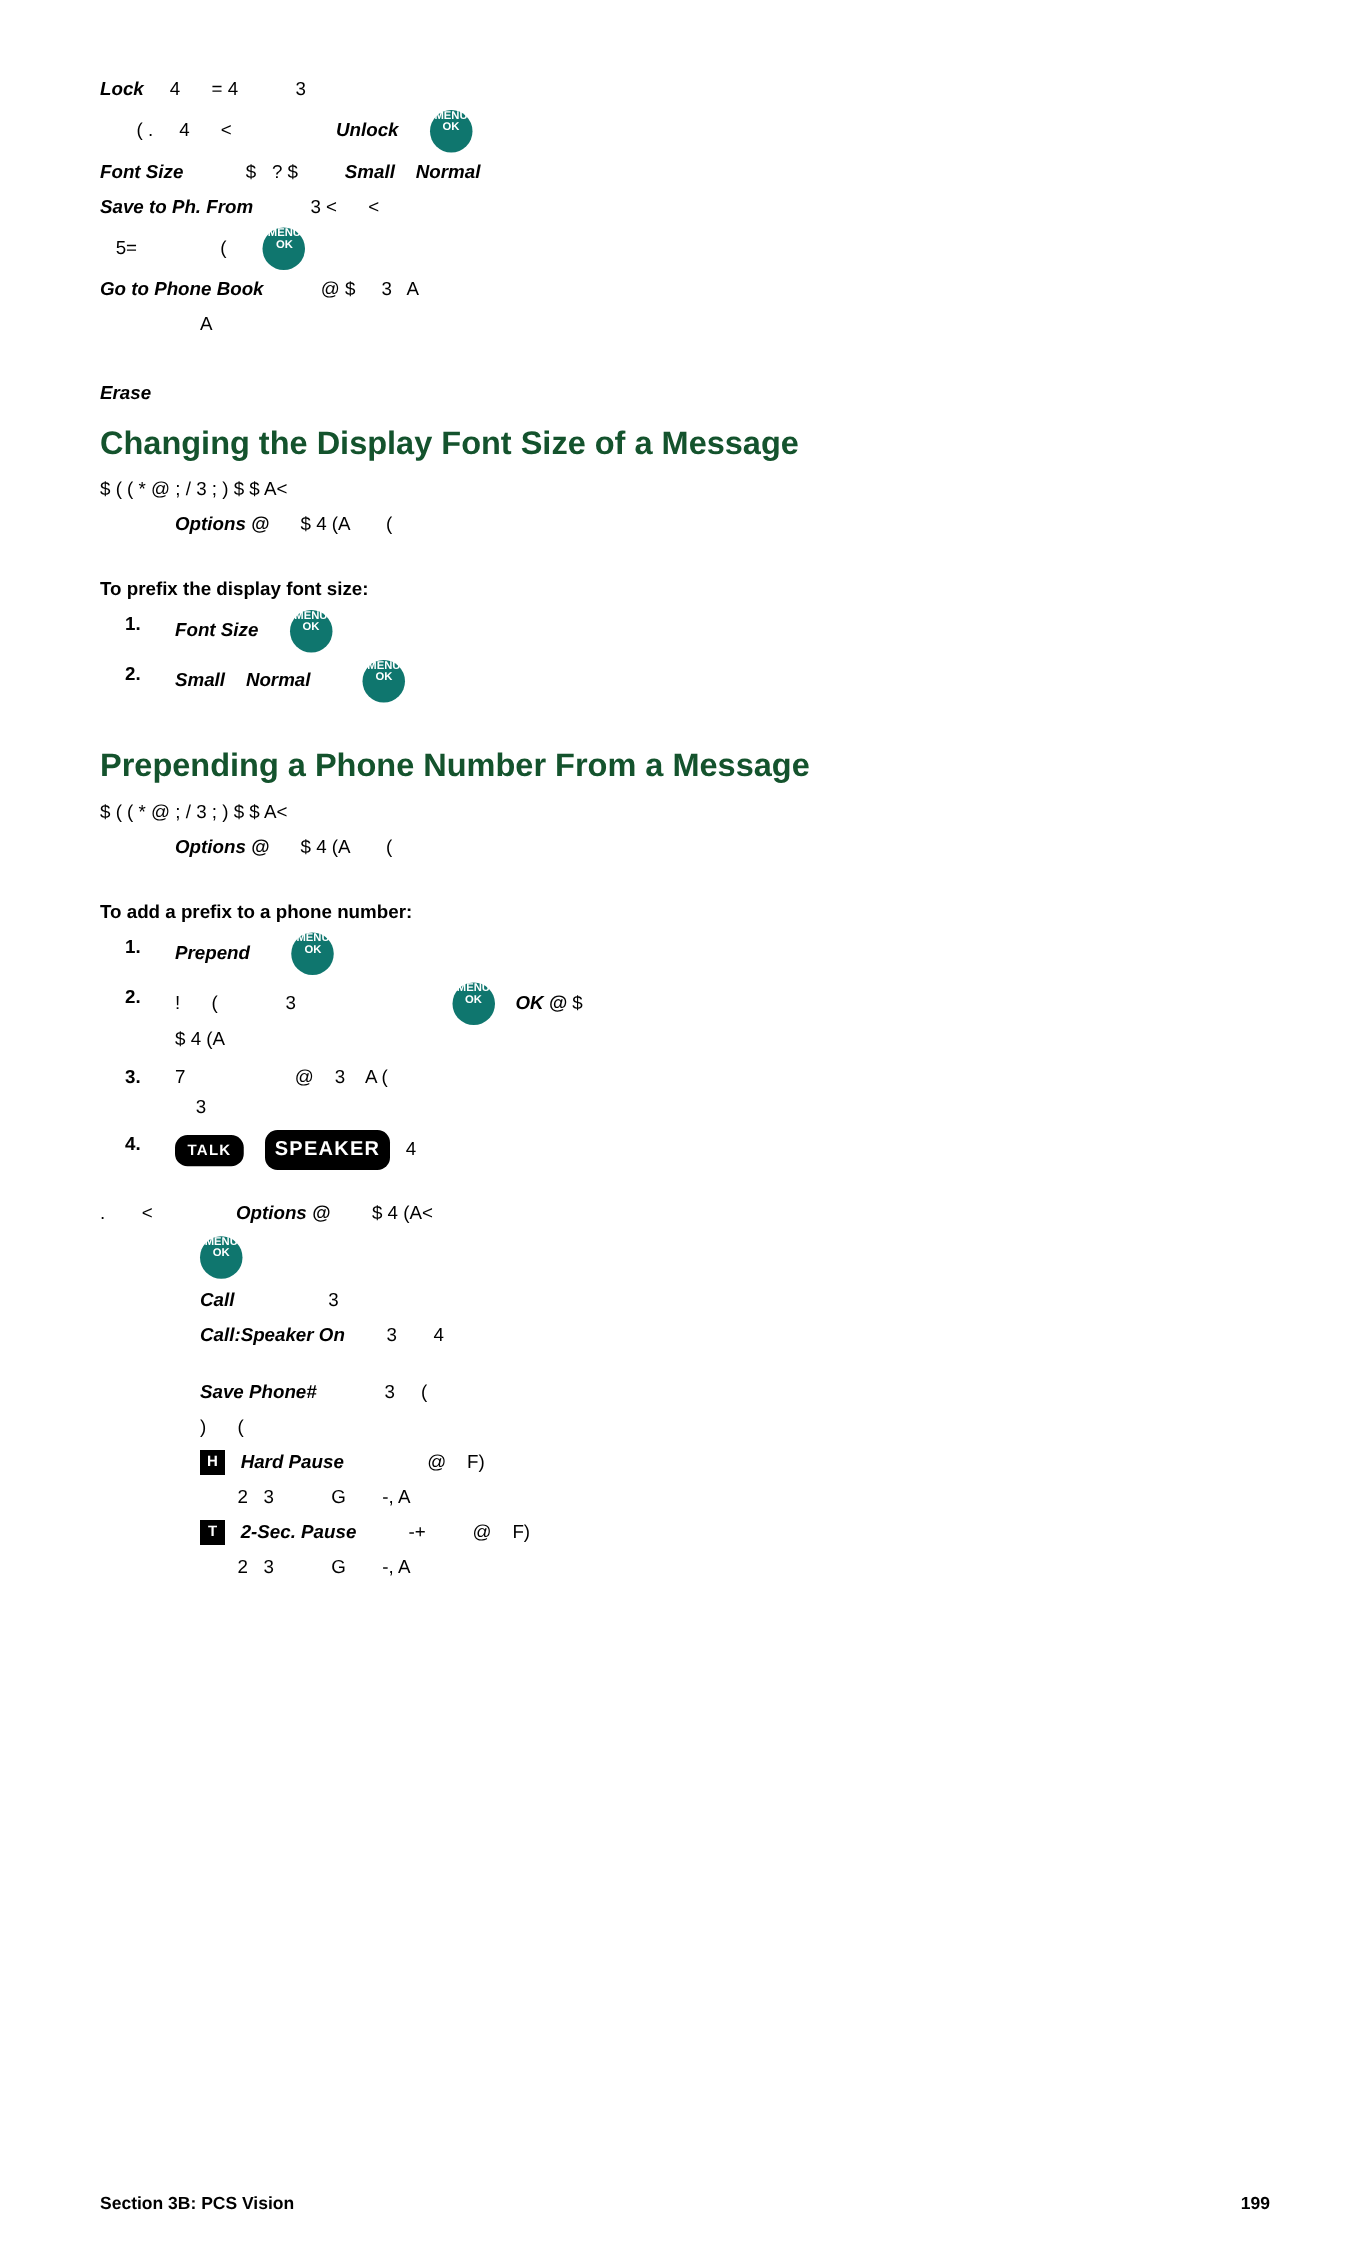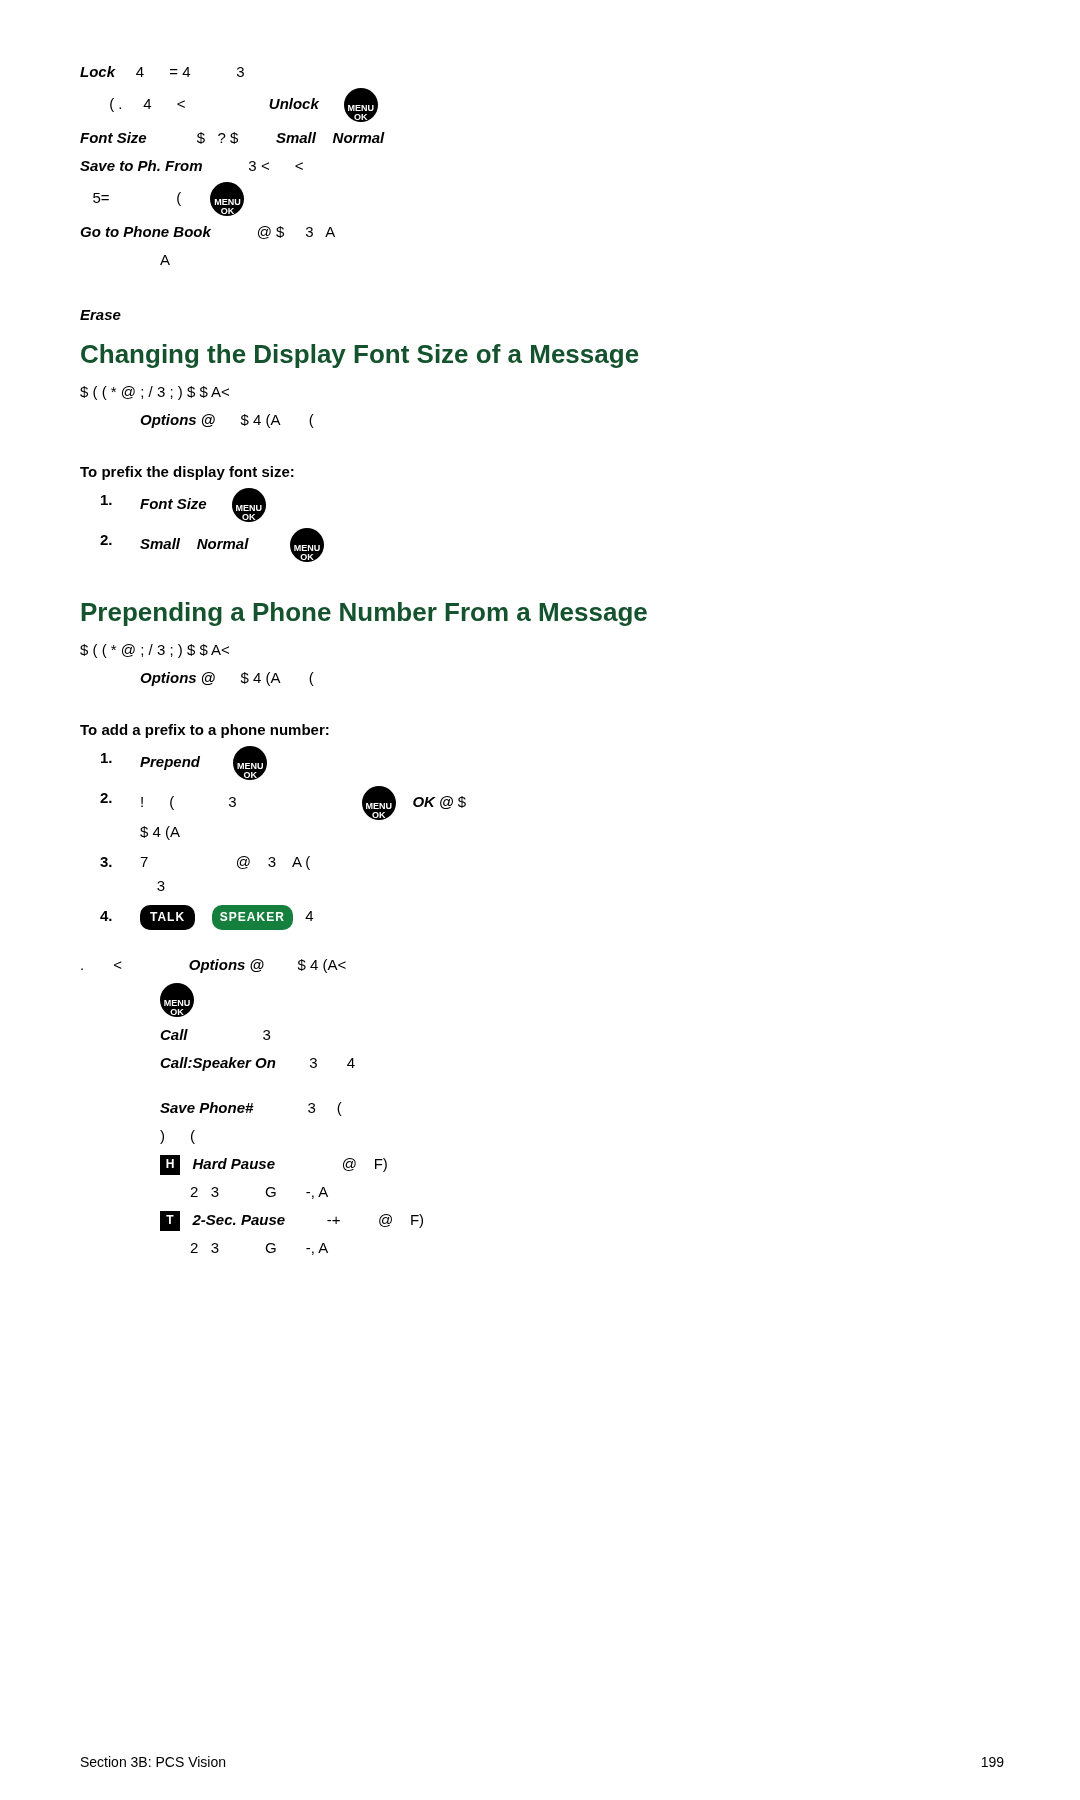--- a/index.html
+++ b/index.html
@@ -29,22 +29,22 @@
     }
 
     .bold-inline {
       font-weight: 700;
       font-style: italic;
     }
 
     .menu-badge {
       display: inline-flex;
       align-items: center;
-      justify-content: flex-end;
-      background: #000000;
+      justify-content: flex-start;
+      background: #0f766e;
       color: #fff;
       border-radius: 50%;
       width: 34px;
       height: 34px;
       font-size: 9px;
       font-weight: 900;
       line-height: 1;
       vertical-align: middle;
       text-align: center;
       flex-direction: column;
@@ -61,25 +61,25 @@
       font-size: 12px;
       font-weight: 700;
       vertical-align: middle;
       letter-spacing: 1px;
     }
 
     .speaker-badge {
       display: inline-flex;
       align-items: center;
       justify-content: center;
-      background: #15803d;
+      background: #000000;
       color: #fff;
       border-radius: 10px;
       padding: 3px 8px;
-      font-size: 12px;
+      font-size: 16px;
       font-weight: 900;
       vertical-align: middle;
       letter-spacing: 1px;
     }
 
     .h-badge {
       display: inline-flex;
       align-items: center;
       justify-content: center;
       background: #000;
@@ -134,25 +134,25 @@
     }
 
     .page-content {
       padding-top: 20px;
     }
 
     .footer {
       position: absolute;
       bottom: 30px;
       left: 80px;
-      right: 76px;
+      right: 64px;
       display: flex;
       justify-content: space-between;
       font-size: 14px;
-      font-weight: 400;
+      font-weight: 700;
     }
 
     .top-table {
       margin-bottom: 8px;
       line-height: 1.8;
     }
 
     .to-adjust {
       font-weight: 700;
       font-size: 15px;

